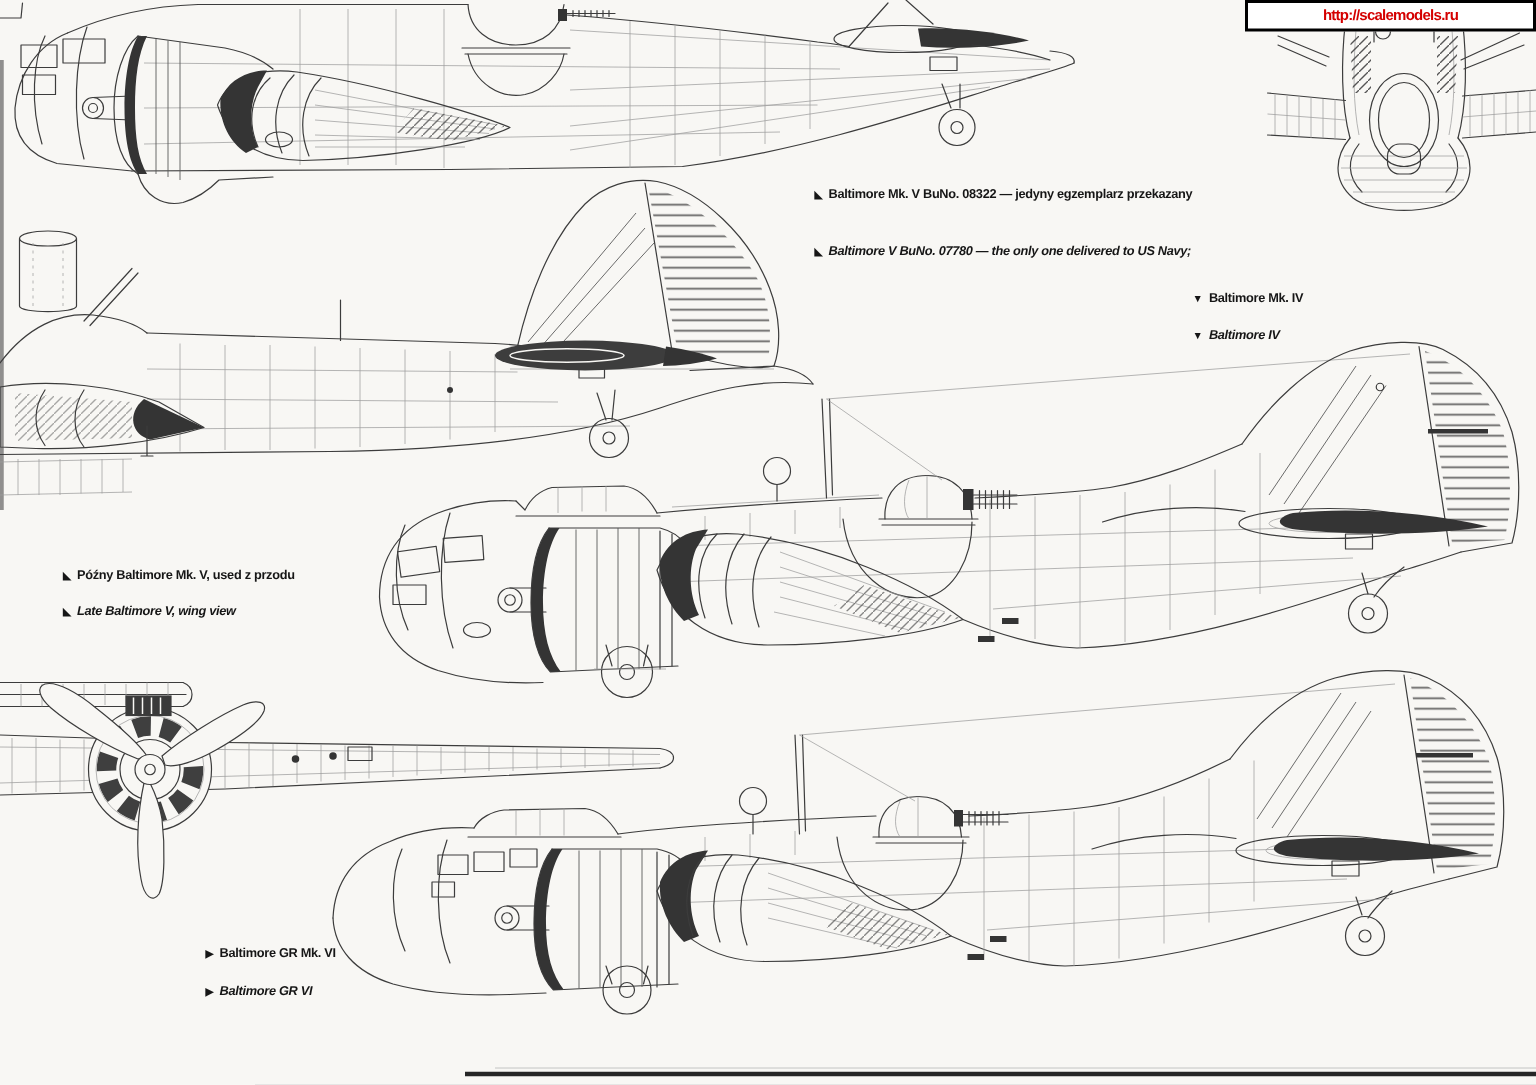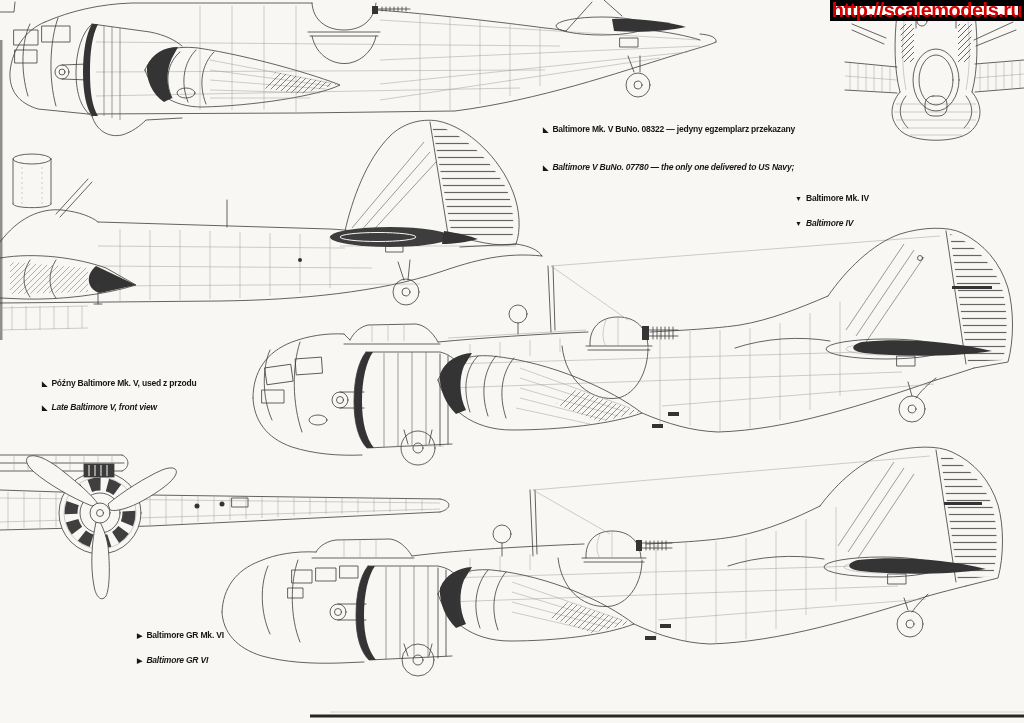--- a/index.html
+++ b/index.html
@@ -15,22 +15,22 @@
   .blade{fill:#f8f7f4;stroke:#3c3c3c;stroke-width:0.8;}
   .paperfill{fill:#f8f7f4;}
   .cap{
     position:absolute;color:#161616;font-weight:bold;font-size:8.5px;
     letter-spacing:-0.2px;line-height:13px;white-space:nowrap;
   }
   .cap.it{font-style:italic;}
   .cap .marker{font-style:normal;font-size:7px;margin-right:4px;letter-spacing:0;}
   .wm{
     position:absolute;top:0;right:0;width:194px;height:21px;background:#ffffff;
-    border:6px solid #f97316;box-sizing:border-box;display:flex;align-items:center;
-    justify-content:center;font-weight:bold;font-size:20px;color:#d40000;
+    border:2px solid #f97316;box-sizing:border-box;display:flex;align-items:center;
+    justify-content:center;font-weight:bold;font-size:10px;color:#d40000;
     letter-spacing:-0.5px;
   }
 </style>
 </head>
 <body>
 
 <div class="page" style="background: rgb(248, 247, 244);">
 
 <svg width="1024" height="723" viewBox="0 0 1024 723">
   <defs>
@@ -403,21 +403,21 @@
     <span class="marker">▼</span><span>Baltimore Mk. IV</span>
   </div>
   <div class="cap it" style="left:795px;top:217px">
     <span class="marker">▼</span><span>Baltimore IV</span>
   </div>
 
   <div class="cap" style="left:42px;top:377px">
     <span class="marker">◣</span><span>Późny Baltimore Mk. V, used z przodu</span>
   </div>
   <div class="cap it" style="left:42px;top:401px">
-    <span class="marker">◣</span><span>Late Baltimore V, front view</span>
+    <span class="marker">◣</span><span>Late Baltimore V, wing view</span>
   </div>
 
   <div class="cap" style="left:137px;top:629px">
     <span class="marker">▶</span><span>Baltimore GR Mk. VI</span>
   </div>
   <div class="cap it" style="left:137px;top:654px">
     <span class="marker">▶</span><span>Baltimore GR VI</span>
   </div>
 
 </div>

